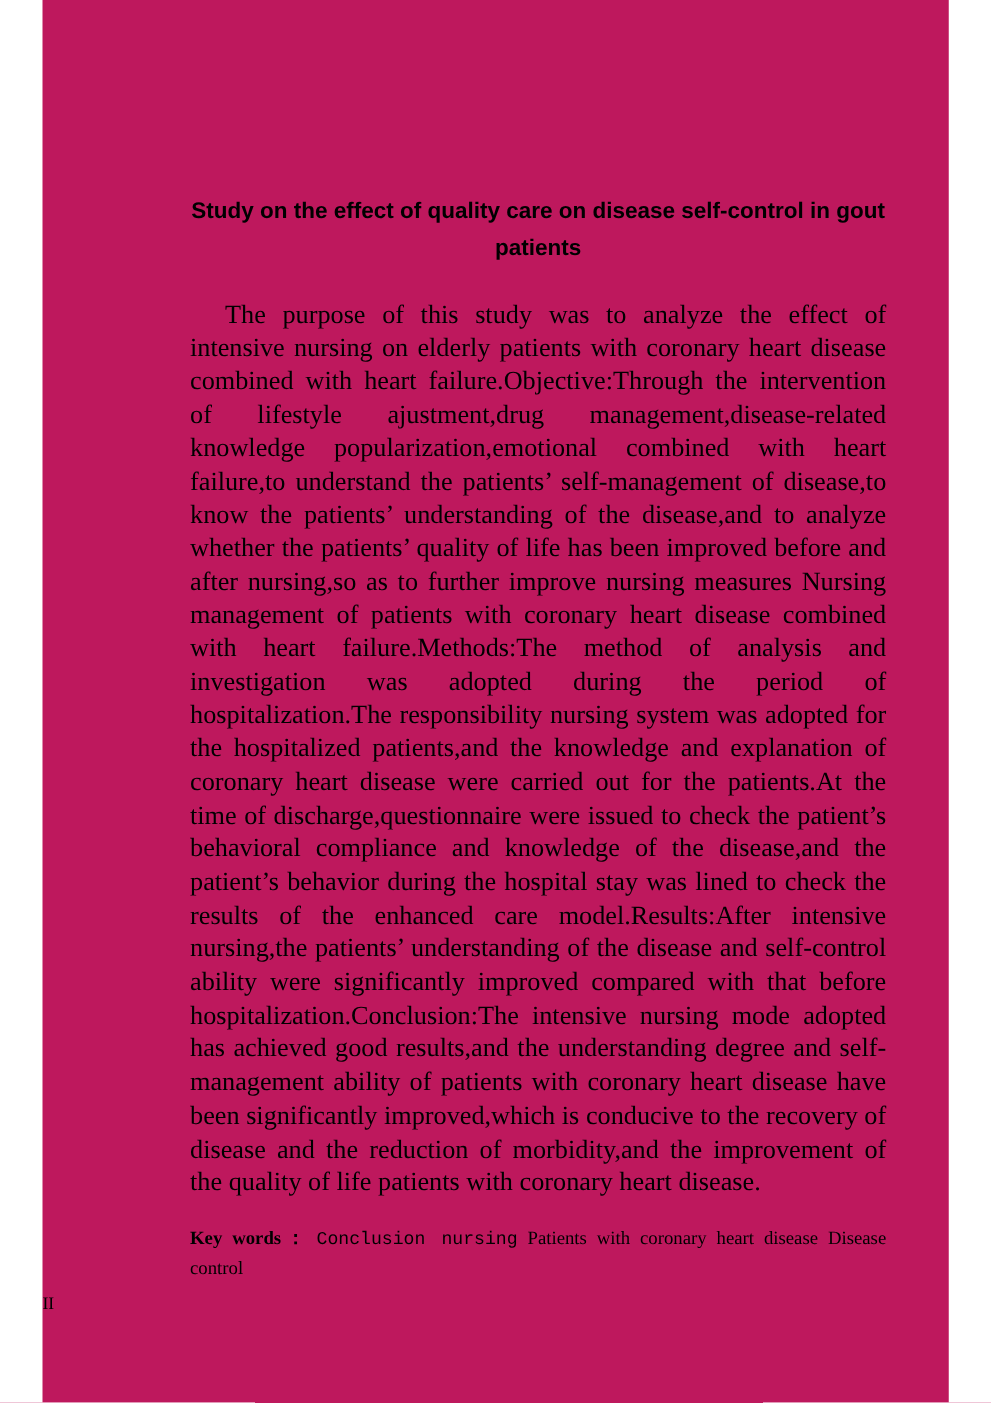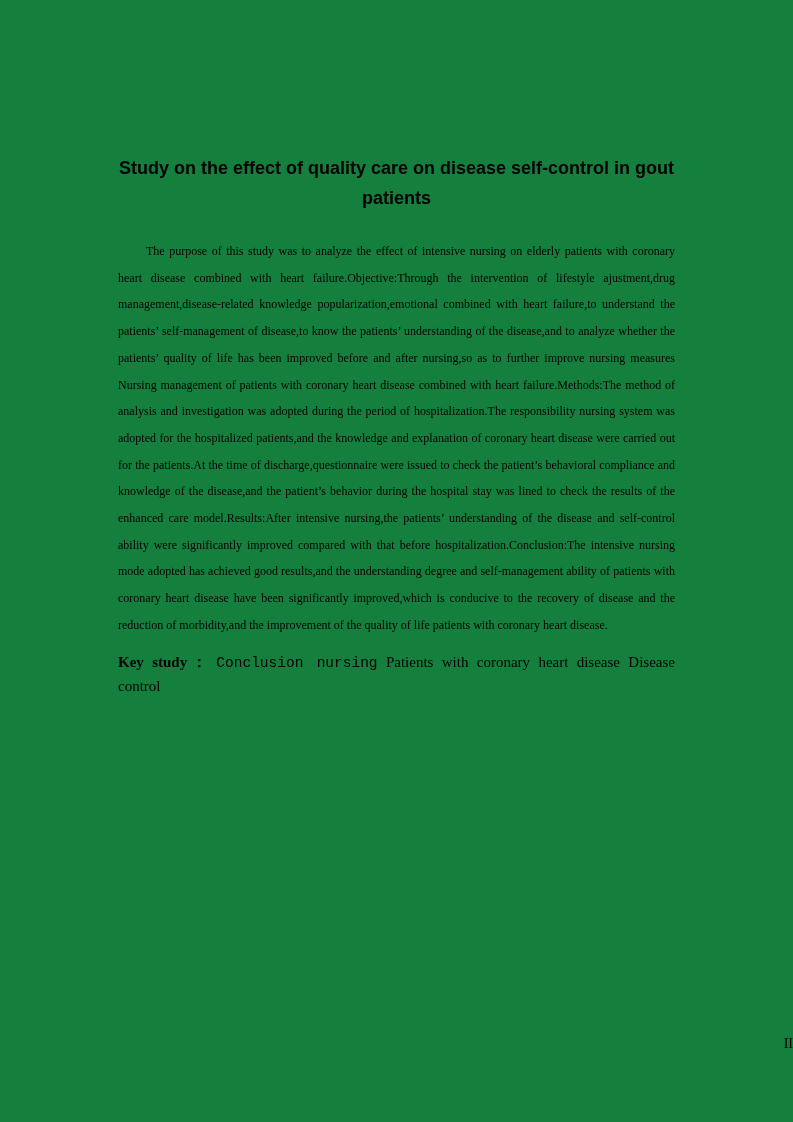--- a/index.html
+++ b/index.html
@@ -2,23 +2,23 @@
 <html><head>
 <meta charset="utf-8">
 <style>
   html, body {
     margin: 0;
     padding: 0;
     background: #ffffff;
   }
   .page {
     position: relative;
-    width: 793px;
+    width: 725px;
     height: 1122px;
-    background: #15803d;
+    background: #be185d;
     color: #000000;
     overflow: hidden;
     margin: 0 auto;
     box-sizing: border-box;
   }
   .content {
     position: absolute;
     top: 0;
     left: 118px;
     width: 557px;
@@ -29,21 +29,21 @@
     font-family: "Liberation Sans", sans-serif;
     font-weight: bold;
     font-size: 18px;
     line-height: 30px;
     text-align: center;
     color: #000000;
   }
   .abstract {
     margin-top: 25px;
     font-family: "Liberation Serif", serif;
-    font-size: 12px;
+    font-size: 21px;
     line-height: 26.7px;
     text-align: justify;
     text-indent: 28px;
     color: #000000;
   }
   .keywords {
     margin-top: 2px;
     font-family: "Liberation Serif", serif;
     font-size: 15px;
     line-height: 23px;
@@ -56,36 +56,36 @@
   .keywords .kw-mono {
     font-family: "Liberation Mono", "DejaVu Sans Mono", monospace;
     font-size: 14.5px;
     margin-left: 5px;
   }
   .page-number {
     position: absolute;
     top: 1036px;
     left: 0;
     width: 100%;
-    text-align: right;
+    text-align: left;
     font-family: "Liberation Serif", serif;
     font-size: 14px;
     color: #000000;
   }
 </style>
 </head>
 <body>
 
 <div class="page">
   <div class="content">
 
     <h1 class="doc-title">Study on the effect of quality care on disease self-control in gout patients</h1>
 
     <p class="abstract">The purpose of this study was to analyze the effect of intensive nursing on elderly patients with coronary heart disease combined with heart failure.Objective:Through the intervention of lifestyle ajustment,drug management,disease-related knowledge popularization,emotional combined with heart failure,to understand the patients’ self-management of disease,to know the patients’ understanding of the disease,and to analyze whether the patients’ quality of life has been improved before and after nursing,so as to further improve nursing measures Nursing management of patients with coronary heart disease combined with heart failure.Methods:The method of analysis and investigation was adopted during the period of hospitalization.The responsibility nursing system was adopted for the hospitalized patients,and the knowledge and explanation of coronary heart disease were carried out for the patients.At the time of discharge,questionnaire were issued to check the patient’s behavioral compliance and knowledge of the disease,and the patient’s behavior during the hospital stay was lined to check the results of the enhanced care model.Results:After intensive nursing,the patients’ understanding of the disease and self-control ability were significantly improved compared with that before hospitalization.Conclusion:The intensive nursing mode adopted has achieved good results,and the understanding degree and self-management ability of patients with coronary heart disease have been significantly improved,which is conducive to the recovery of disease and the reduction of morbidity,and the improvement of the quality of life patients with coronary heart disease.</p>
 
     <p class="keywords">
-      <span class="kw-label">Key study：</span><span class="kw-mono">Conclusion nursing</span><span> Patients with coronary heart disease Disease control</span>
+      <span class="kw-label">Key words：</span><span class="kw-mono">Conclusion nursing</span><span> Patients with coronary heart disease Disease control</span>
     </p>
 
   </div>
 
   <div class="page-number">II</div>
 </div>
 
 </body></html>

